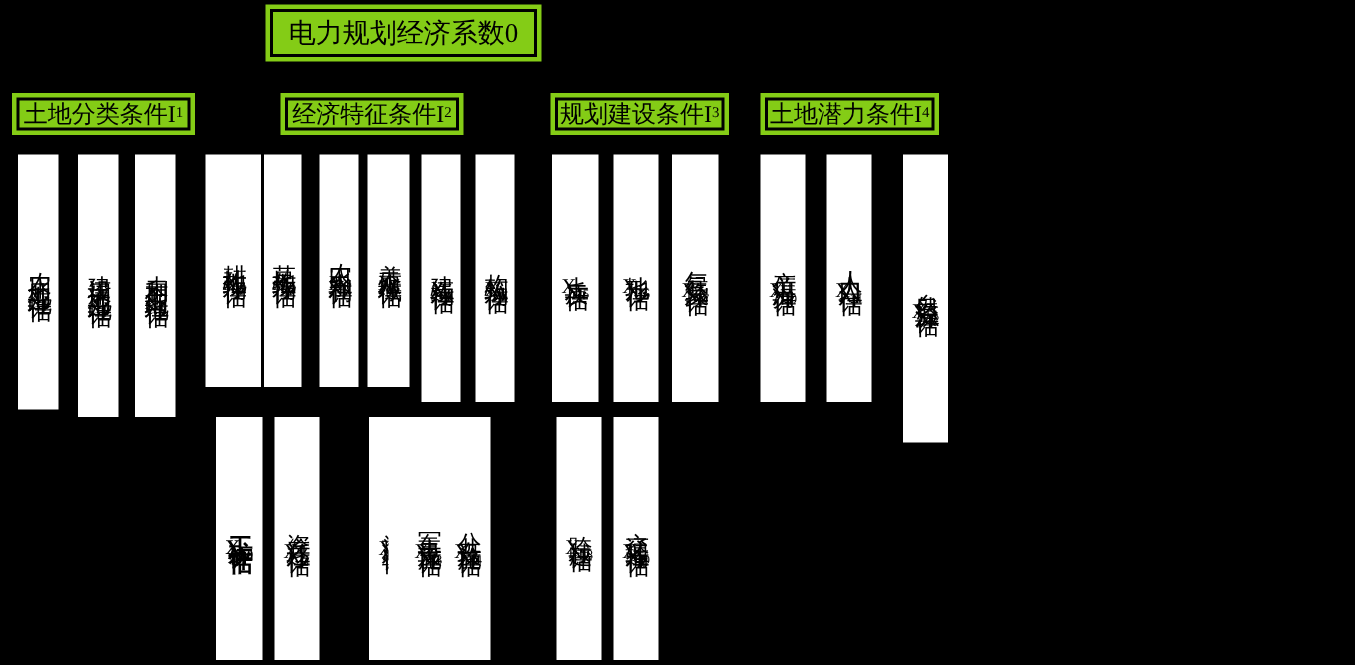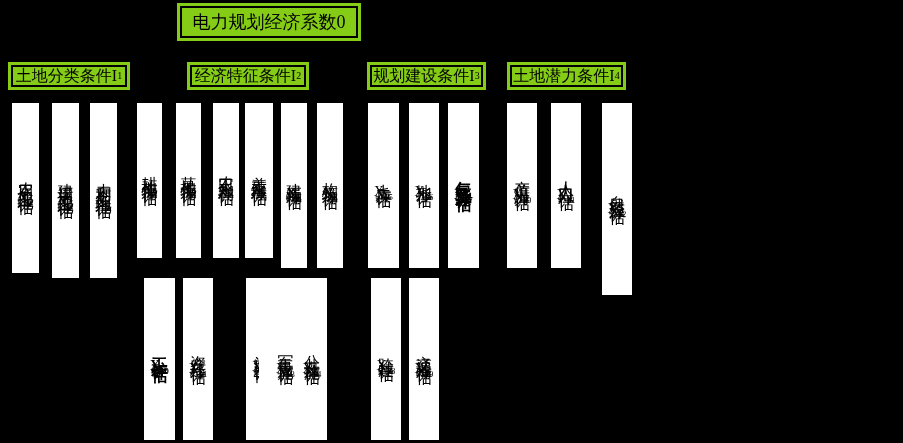--- a/index.html
+++ b/index.html
@@ -25,29 +25,29 @@
   .vvar{font-size:14px;margin-top:1px;white-space:nowrap;}
   
   .p-root{left:177px;top:3px;width:184px;height:38px;}
   .p-c1{left:8px;top:62px;width:122px;height:28px;}
   .p-c2{left:187px;top:62px;width:122px;height:28px;}
   .p-c3{left:367px;top:62px;width:119px;height:28px;}
   .p-c4{left:507px;top:62px;width:119px;height:28px;}
   .p-x1{left:12px;top:103px;width:27px;height:170px;}
   .p-x2{left:52px;top:103px;width:27px;height:175px;}
   .p-x3{left:90px;top:103px;width:27px;height:175px;}
-  .p-x4{left:137px;top:103px;width:25px;height:155px;}
+  .p-x4{left:137px;top:103px;width:37px;height:155px;}
   .p-x5{left:176px;top:103px;width:25px;height:155px;}
   .p-x6{left:213px;top:103px;width:26px;height:155px;}
   .p-x7{left:245px;top:103px;width:28px;height:155px;}
   .p-x8{left:281px;top:103px;width:26px;height:165px;}
   .p-x9{left:317px;top:103px;width:26px;height:165px;}
   .p-x15{left:368px;top:103px;width:31px;height:165px;}
   .p-x16{left:409px;top:103px;width:30px;height:165px;}
-  .p-x17{left:448px;top:103px;width:31px;height:165px;font-weight:bold;}
+  .p-x17{left:448px;top:103px;width:31px;height:165px;}
   .p-x20{left:507px;top:103px;width:30px;height:165px;}
   .p-x21{left:551px;top:103px;width:30px;height:165px;}
   .p-x22{left:602px;top:103px;width:30px;height:192px;}
   .p-x10{left:144px;top:278px;width:31px;height:162px;font-weight:bold;}
   .p-x11{left:183px;top:278px;width:30px;height:162px;}
   .p-x12{left:221px;top:278px;width:31px;height:162px;margin-left:25px;}
   .p-x13{left:259px;top:278px;width:53px;height:162px;}
   .p-x14{left:297px;top:278px;width:30px;height:162px;}
   .p-x18{left:371px;top:278px;width:30px;height:162px;}
   .p-x19{left:409px;top:278px;width:30px;height:162px;}

